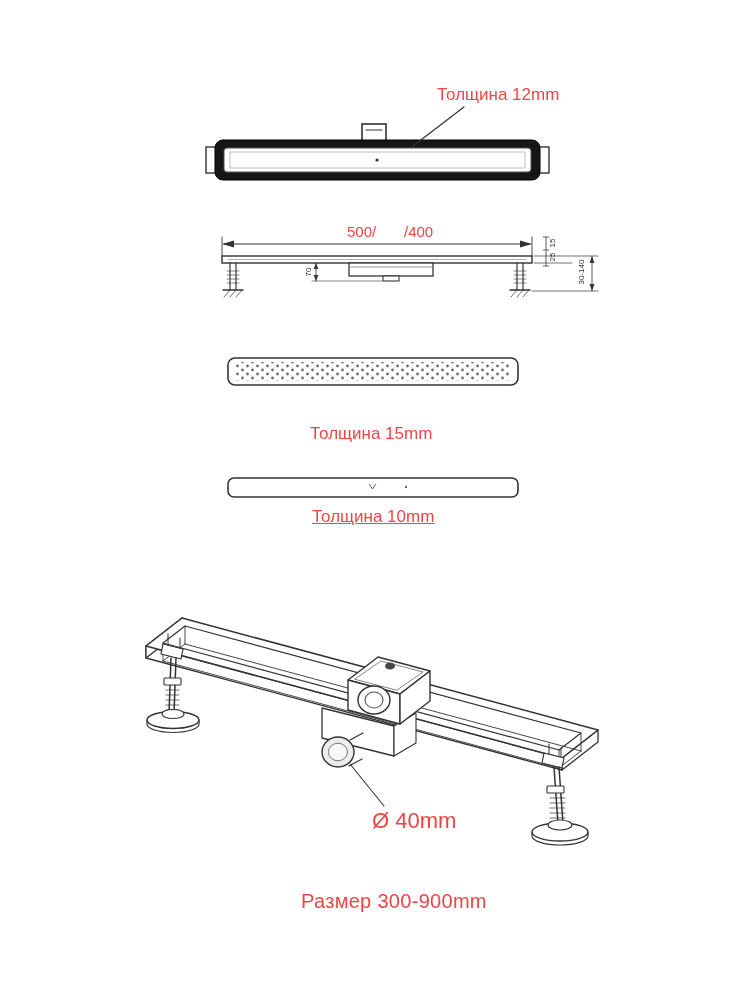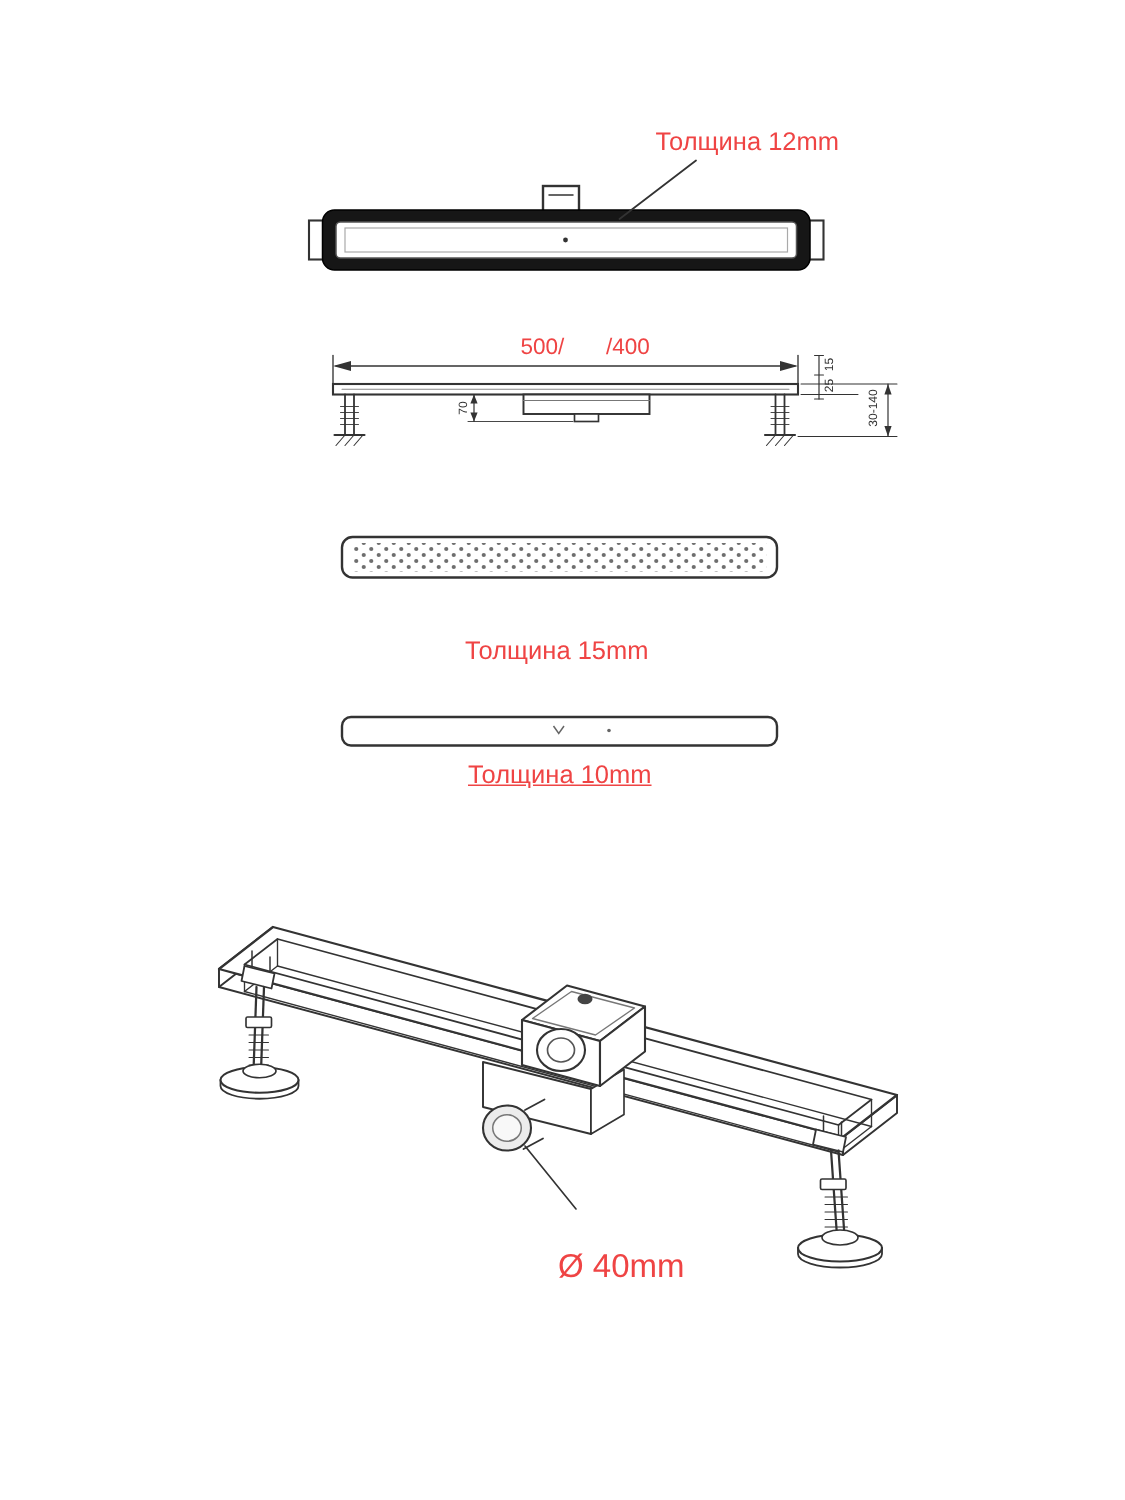--- a/index.html
+++ b/index.html
@@ -3,21 +3,21 @@
 <meta charset="utf-8">
 <style>
   * { margin:0; padding:0; box-sizing:border-box; }
   html,body { width:750px; height:1000px; background:#ffffff; }
   body { font-family:"Liberation Sans", sans-serif; color:#1c1c1c; }
   .page { position:relative; width:750px; height:1000px; background:#fff; overflow:hidden; }
   svg.art { position:absolute; left:0; top:0; }
   .lbl { position:absolute; white-space:nowrap; color:#ef4444; }
   .lbl-main { font-size:17px; }
   .lbl-dim  { font-size:15px; }
-  .lbl-dia  { font-size:22px;margin-top:23px; }
+  .lbl-dia  { font-size:22px; }
   .lbl-size { font-size:20px; letter-spacing:0.3px; }
   .lbl-tiny { font-size:8px; line-height:1; transform:rotate(-90deg); transform-origin:center; color:#333; }
 </style>
 </head>
 <body>
 
 <div class="page">
 
   <svg class="art" width="750" height="1000" viewBox="0 0 750 1000">
     <defs>
@@ -201,14 +201,15 @@
   <div class="lbl lbl-tiny" style="left:549px; top:253px;">25</div>
   <div class="lbl lbl-tiny" style="left:305px; top:268px;">70</div>
   <div class="lbl lbl-tiny" style="left:570px; top:268px;">30-140</div>
 
   <div class="lbl lbl-main" style="left:310px; top:393px;margin-top:31px;">Толщина 15mm</div>
 
   <div class="lbl lbl-main" style="left:312px; top:507px;text-decoration:underline;">Толщина 10mm</div>
 
   <div class="lbl lbl-dia" style="left:372px; top:808px;">Ø 40mm</div>
 
+  <div class="lbl lbl-size" style="left:301px; top:890px;">Размер 300-900mm</div>
 
 </div>
 
 </body></html>

